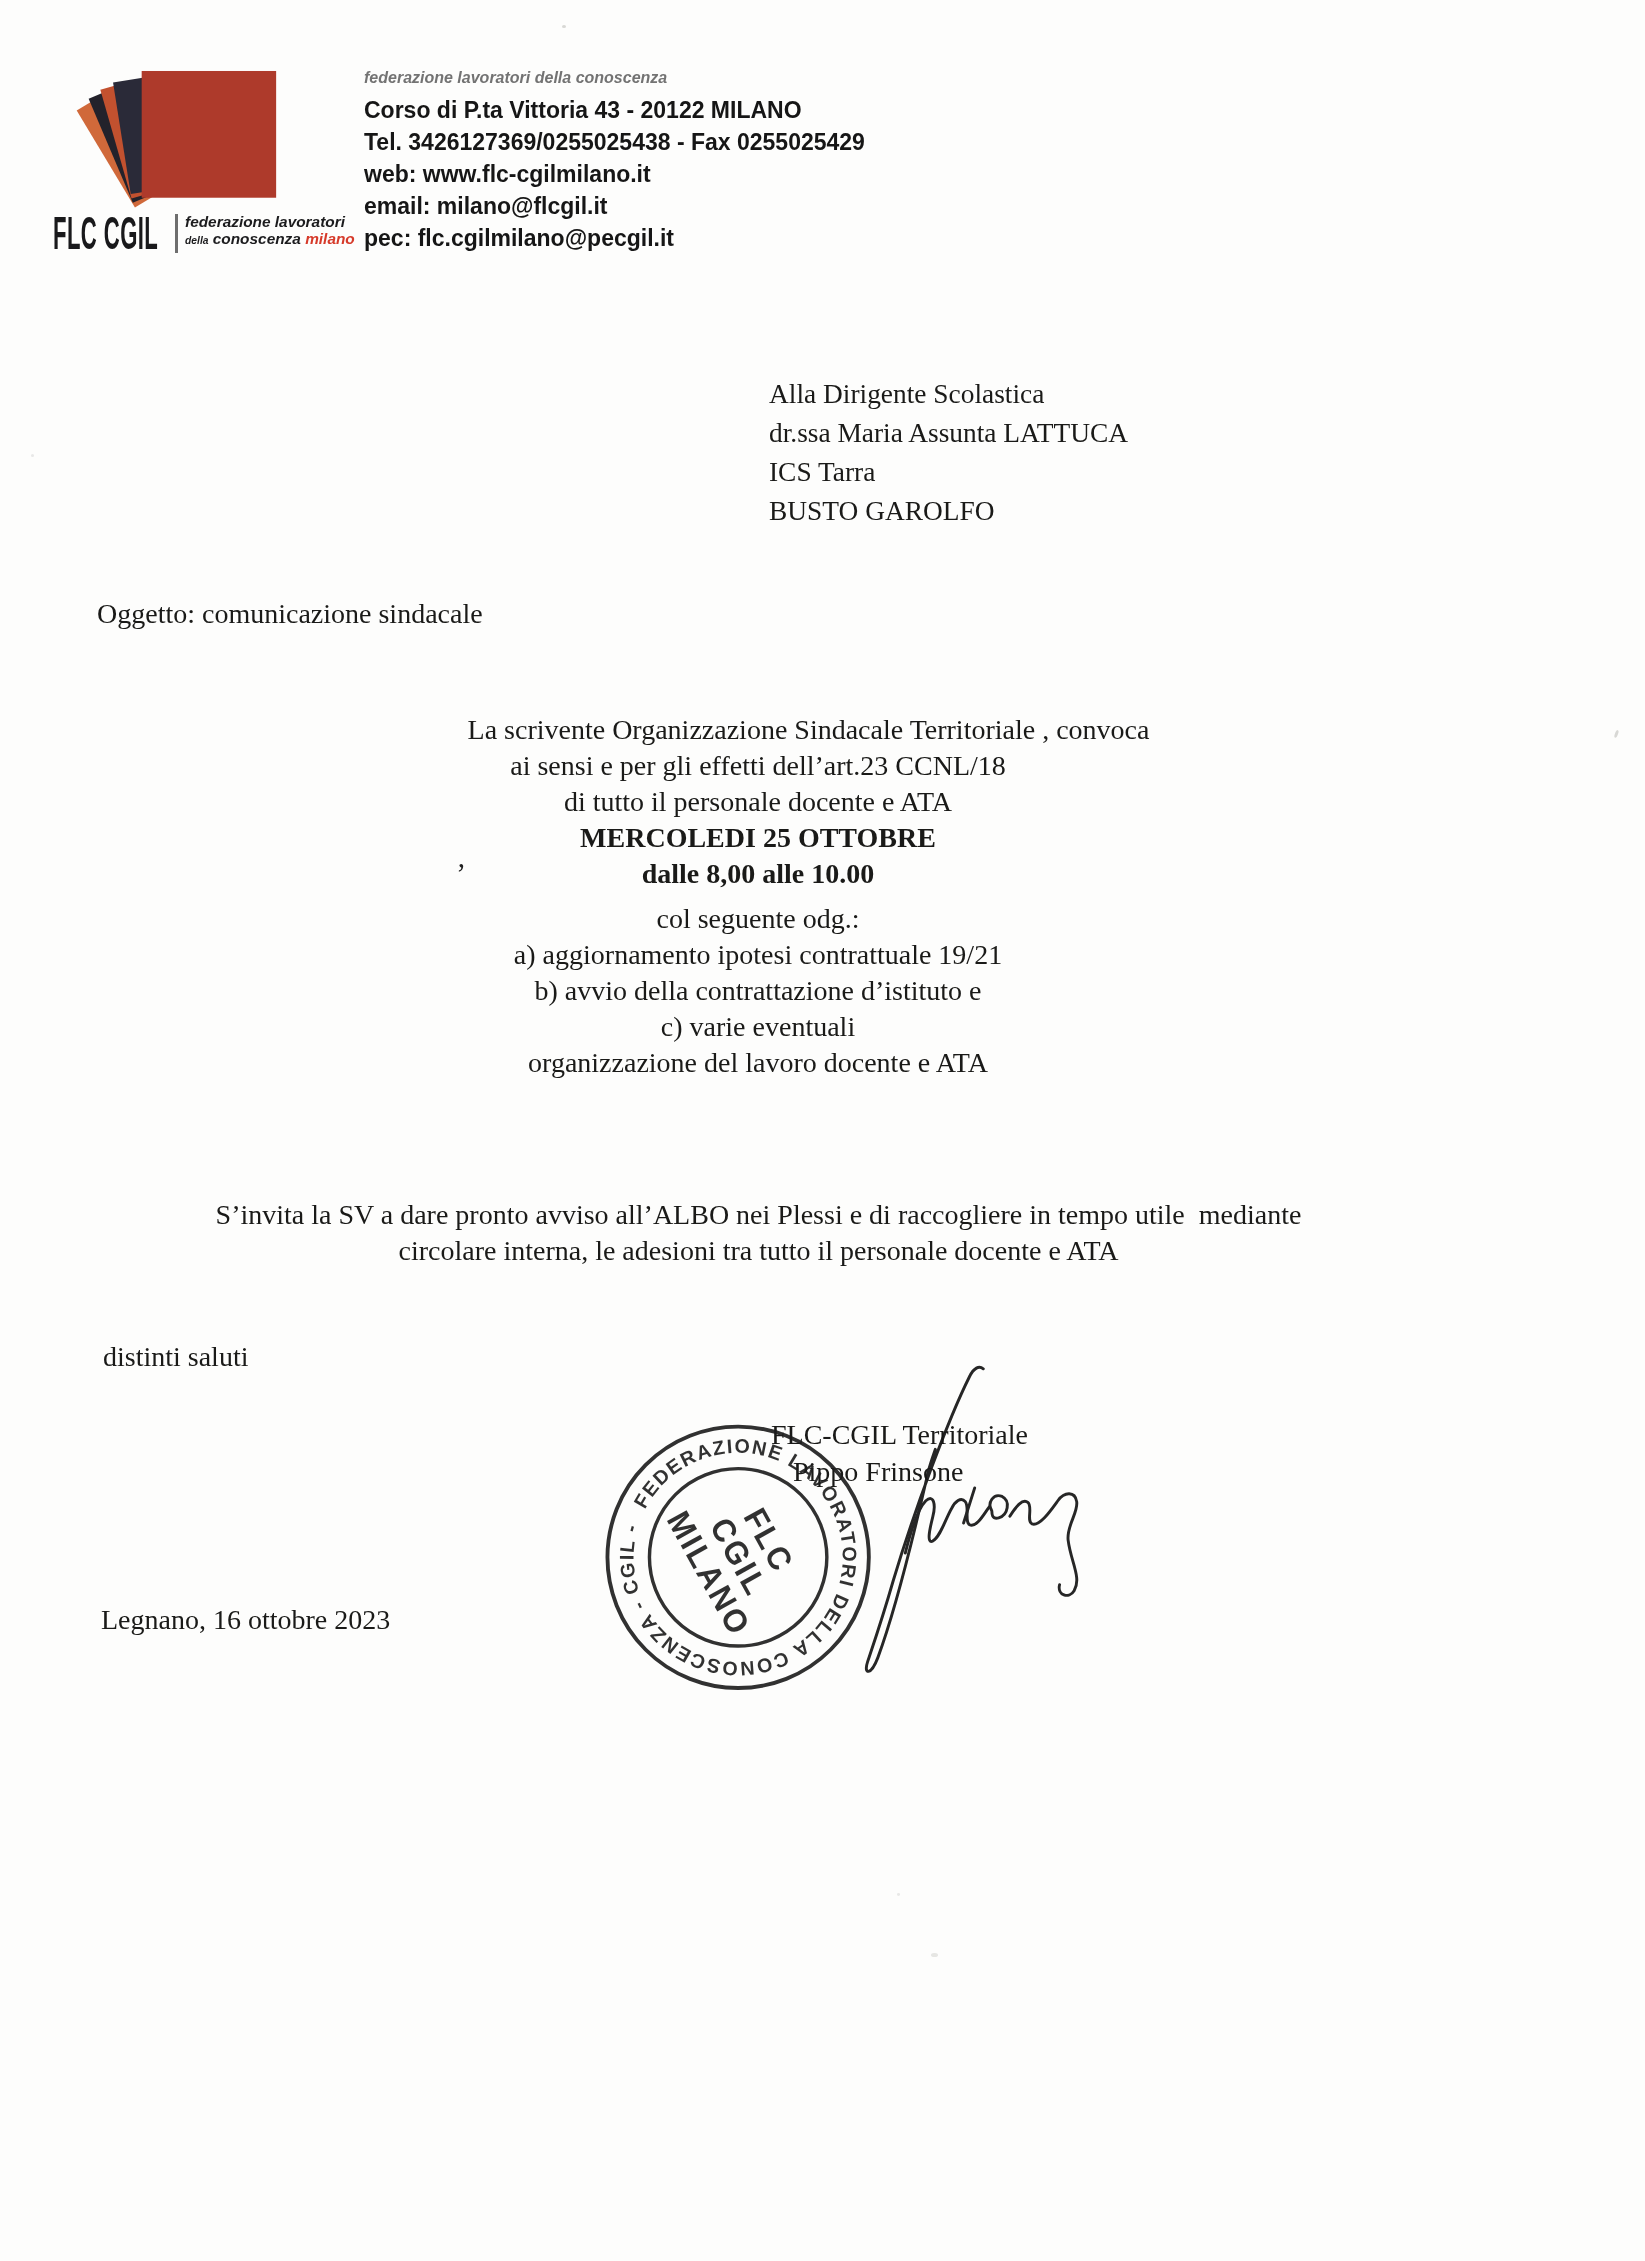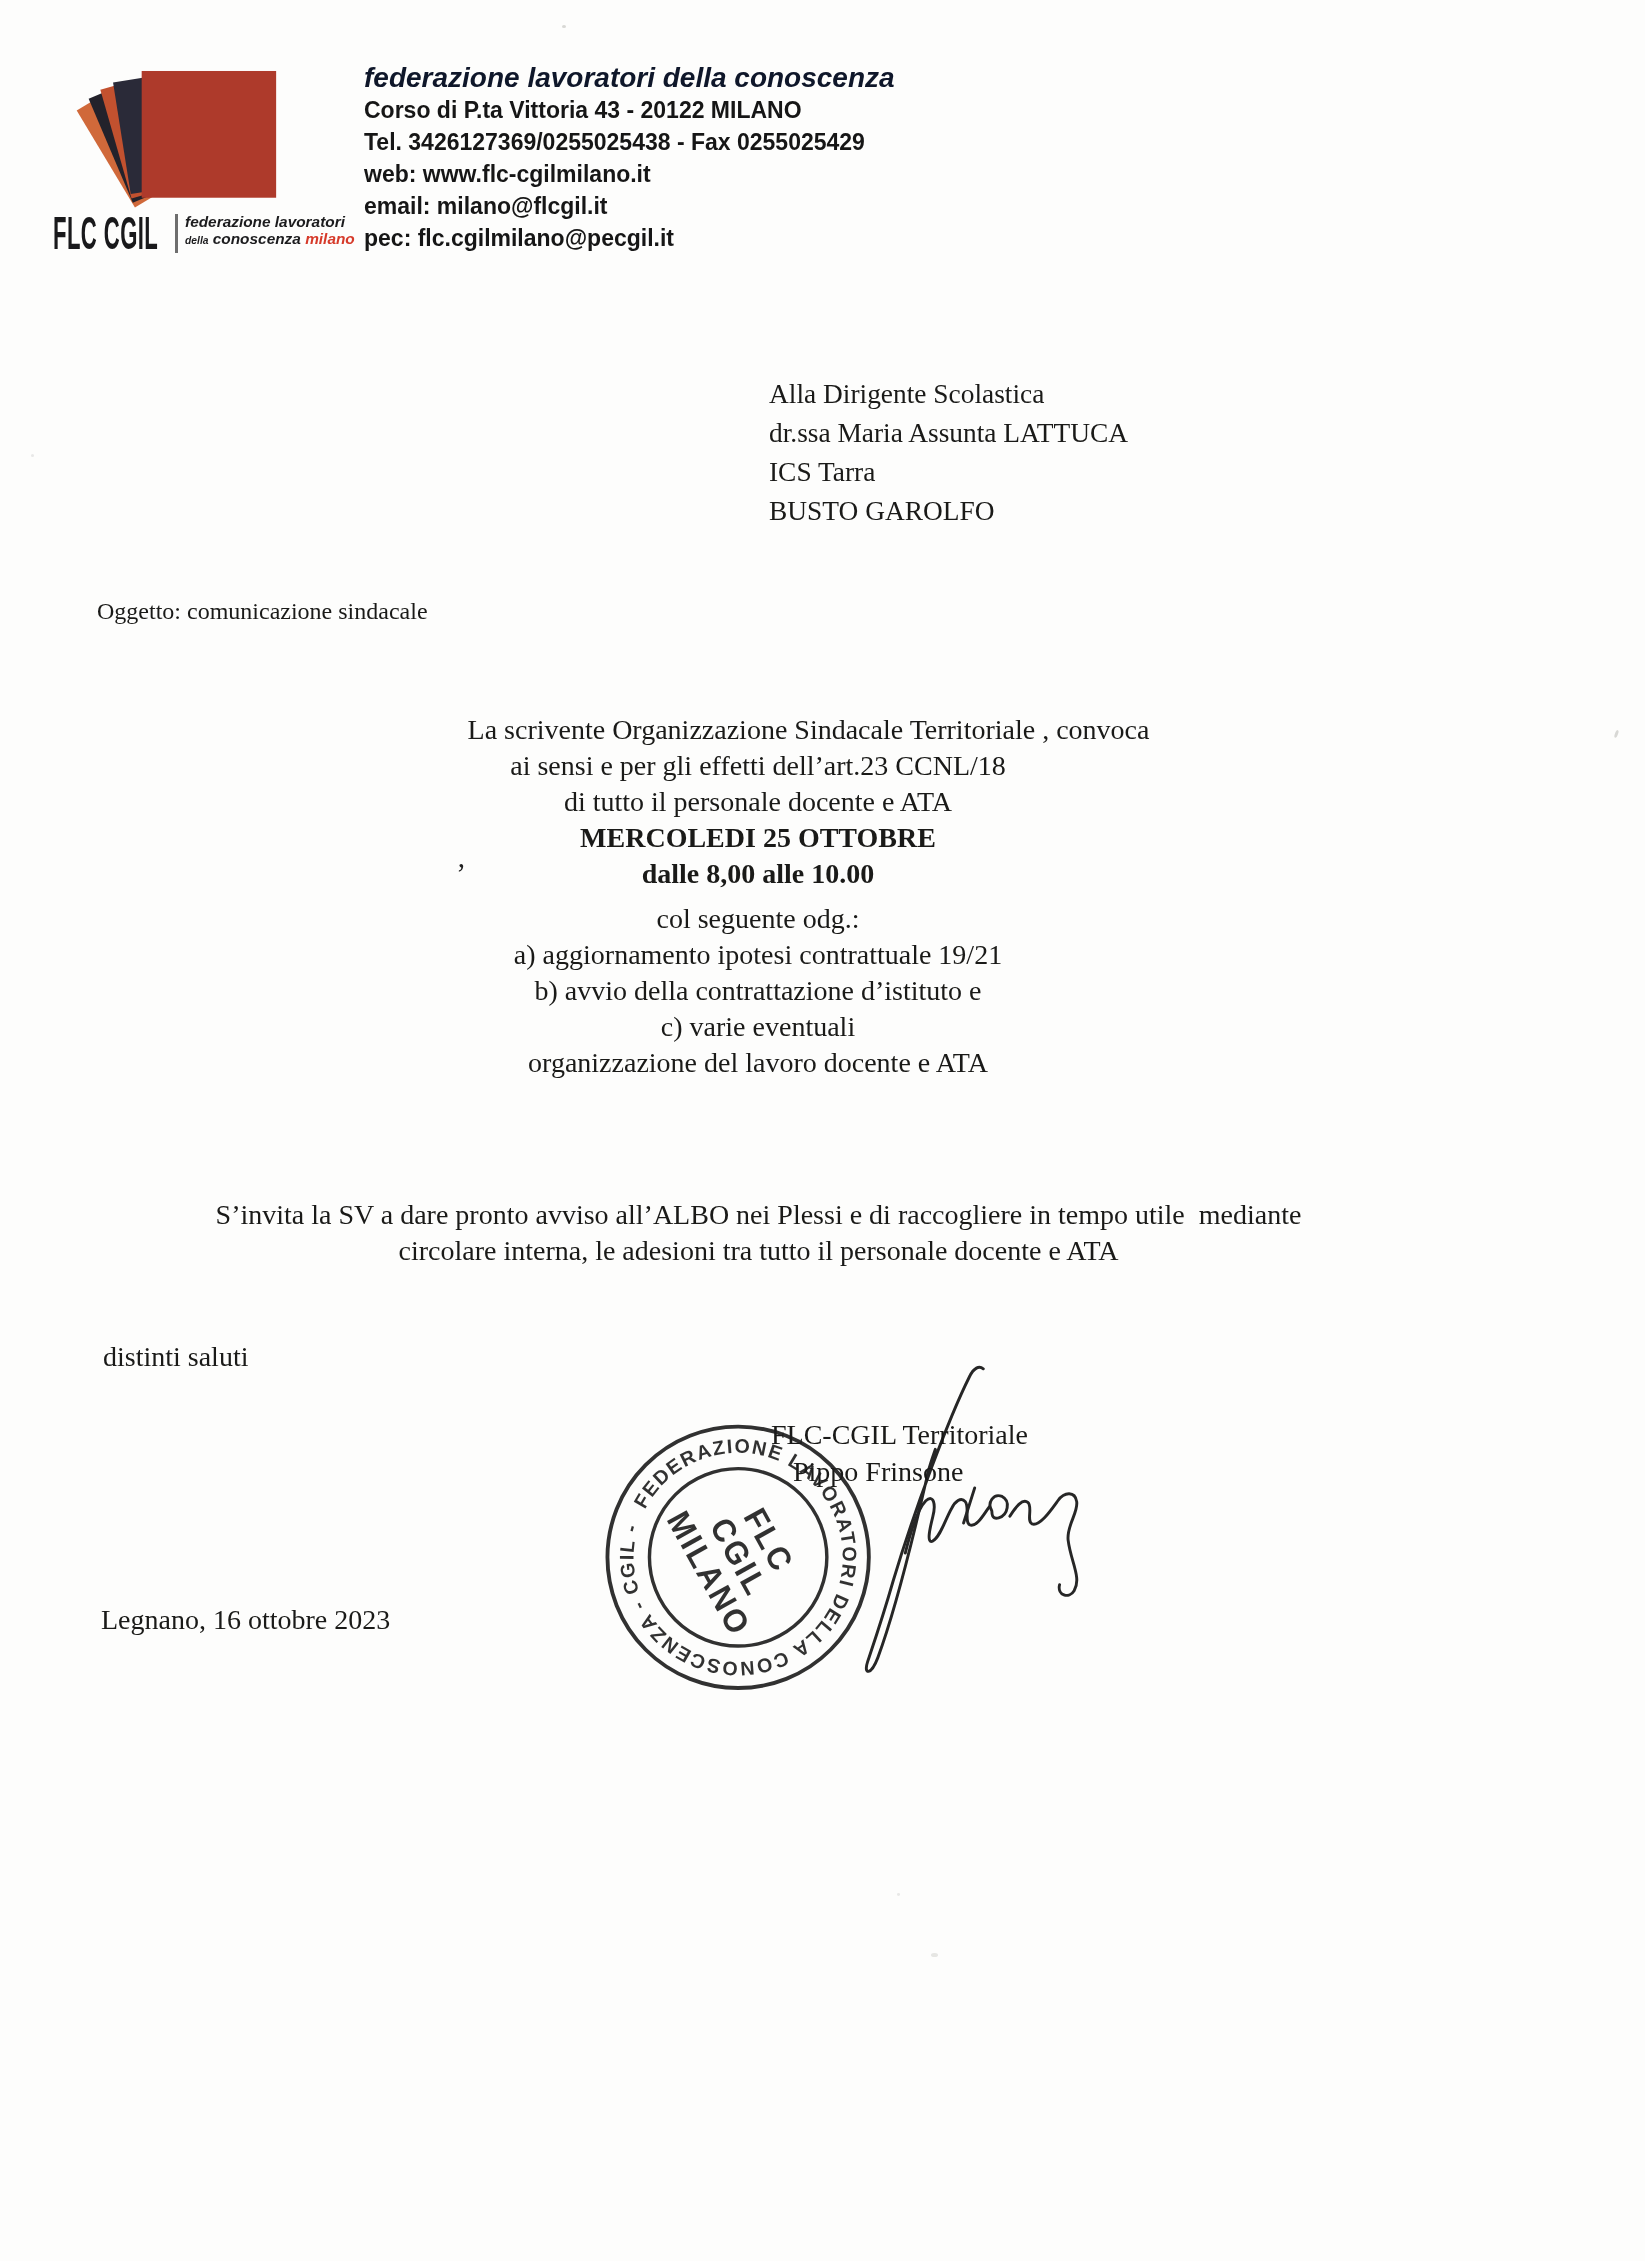--- a/index.html
+++ b/index.html
@@ -32,29 +32,29 @@
   }
   .tagline .small{font-size:10.3px;}
   .tagline .city{color:#d63a2a;}
   .contact{
     left:364px;top:62px;
     font-family:"Liberation Sans", sans-serif;
     font-size:23px;line-height:32px;font-weight:600;
     color:#161616;white-space:nowrap;
   }
   .contact .org-red{
-    color:#0f172a;font-weight:700;font-style:italic;font-size:28px;
+    color:#737373;font-weight:700;font-style:italic;font-size:16px;
   }
 
   
   .recipient{
     left:769px;top:375px;
     font-size:27.4px;line-height:39px;white-space:nowrap;
   }
-  .subject{left:97px;top:598px;font-size:24px;white-space:nowrap;}
+  .subject{left:97px;top:598px;font-size:28px;white-space:nowrap;}
   .center-block{
     left:111px;top:712px;width:1294px;
     font-size:28px;line-height:36px;text-align:center;
   }
   .center-block .indent{padding-left:101px;}
   .center-block .bold{font-weight:700;}
   .center-block .gap-top{margin-top:36px;}
   .center-block .gap-small{margin-top:8.6px;}
   .invite-block{
     left:103px;top:1197px;width:1311px;

